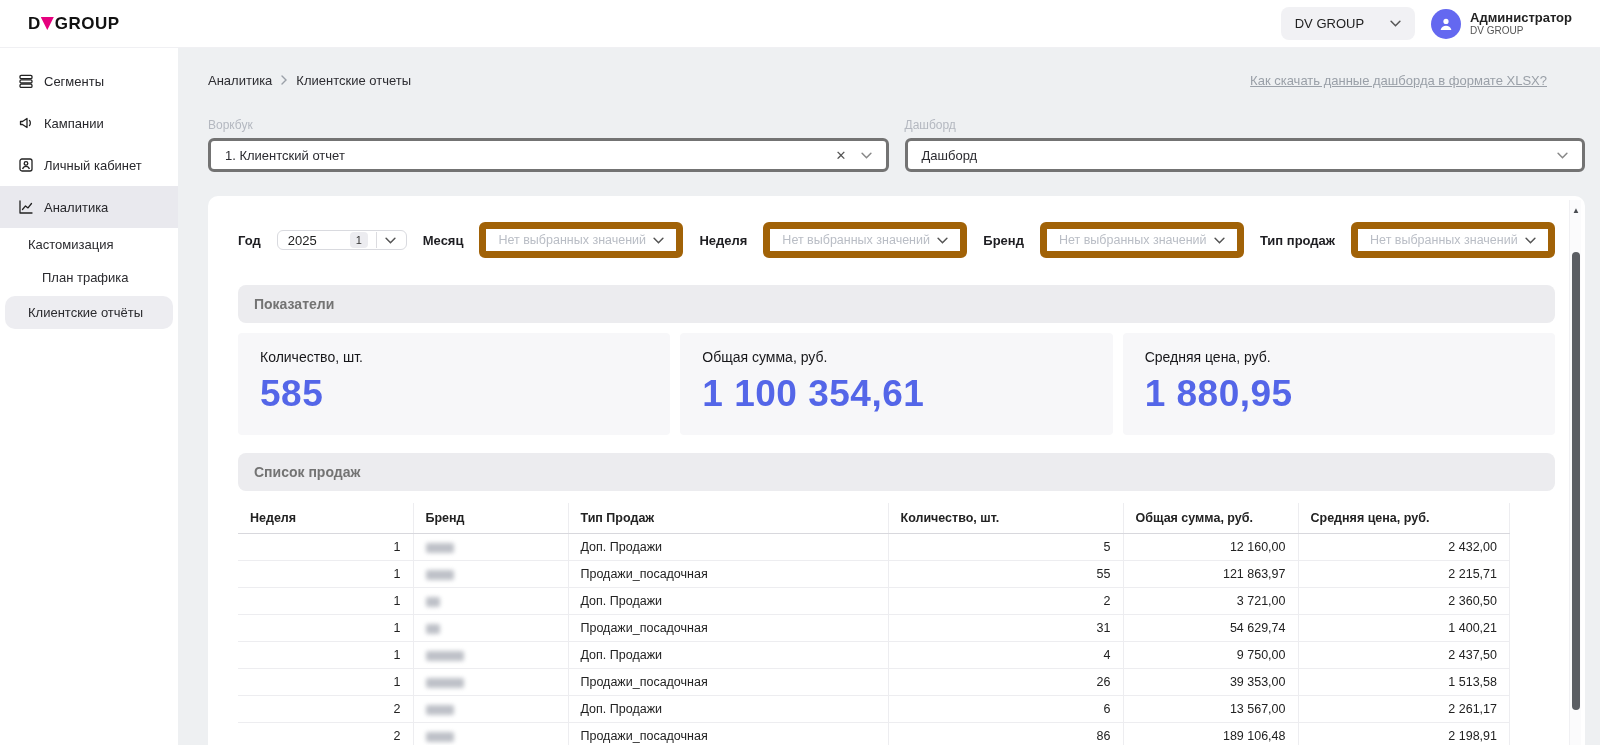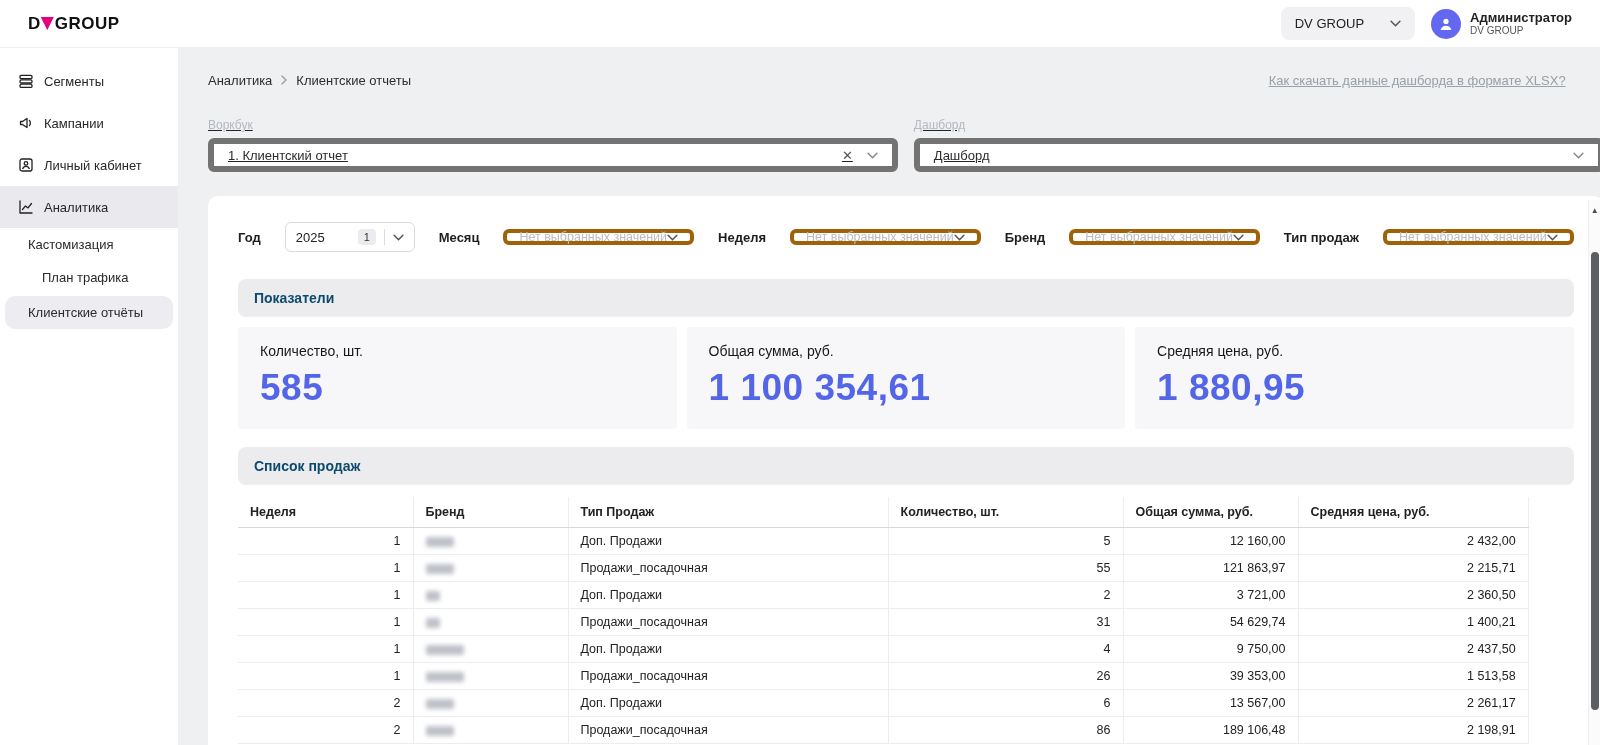--- a/index.html
+++ b/index.html
@@ -36,44 +36,44 @@
   .main { flex:1; padding:20px 15px 0 30px; display:flex; flex-direction:column; }
 
   
   .crumb-row { display:flex; justify-content:space-between; align-items:center; height:24px; padding-right:38px; }
   .breadcrumb { display:flex; align-items:center; gap:9px; font-size:13px; color:#2d2d32; }
   .crumb-sep { color:#9aa0a8; display:flex; align-items:center; }
   .help-link { color:#9aa0a8; text-decoration:underline; font-size:13px; cursor:pointer; }
 
   
   .selects-row { display:flex; gap:16px; margin-top:26px; }
-  .select-group { flex:1;text-decoration:underline; }
+  .select-group { flex:1; }
   .select-label { font-size:12px; color:#b4b8c0; margin-bottom:6px; }
-  .select-box { background:#fff; border:6px solid #737373; border-radius:6px; height:34px;
+  .select-box { background:#fff; border:3px solid #737373; border-radius:6px; height:34px;
     display:flex; align-items:center; padding:0 14px; font-size:13px; color:#2b2b30;
     justify-content:space-between; cursor:pointer; }
   .select-controls { display:flex; align-items:center; gap:14px; }
   .x-icon { color:#555; font-size:13px; cursor:pointer; }
 
   
   .dash-card { margin-top:24px; background:#fff; border-radius:10px 10px 0 0; flex:1;
     padding:26px 30px 0; position:relative; overflow:hidden; }
 
-  .filters-row { display:flex; align-items:center; gap:24px; }
+  .filters-row { display:flex; align-items:center; gap:16px; }
   .f-label { font-weight:700; font-size:13px; color:#1e1e22; white-space:nowrap; }
-  .year-box { width:130px; border:1px solid #d9dadf; background:#fff; border-radius:6px; height:30px;
+  .year-box { width:130px; border:1px solid #d9dadf; background:#fff; border-radius:6px; height:20px;
     display:flex; align-items:center; padding:0 10px; gap:8px; font-size:13px; cursor:pointer; }
   .year-badge { background:#ececf0; border-radius:4px; font-size:11px; padding:2px 6px; color:#333; margin-left:auto; }
   .year-div { width:1px; height:16px; background:#dcdce0; }
-  .filter-box { flex:1; border:4px solid #a16207; background:#fff; border-radius:6px; height:16px;
+  .filter-box { flex:1; border:7px solid #a16207; background:#fff; border-radius:6px; height:36px;
     display:flex; align-items:center; justify-content:space-between; padding:0 12px; cursor:pointer; }
   .placeholder { color:#b9bdc5; font-size:12.5px; white-space:nowrap; overflow:hidden; }
 
   .section-bar { background:#ececef; border-radius:8px; padding:11px 16px; font-weight:700;
-    font-size:14px; color:#0c4a6e; margin-top:27px; }
+    font-size:14px; color:#737373; margin-top:27px; }
 
   .metrics-row { margin-top:10px; display:grid; grid-template-columns:repeat(3,1fr); gap:10px; }
   .metric { background:#f7f7f9; border-radius:4px; padding:16px 22px 20px; }
   .metric-label { font-size:14px; color:#17171a; }
   .metric-value { margin-top:8px; font-size:37px; font-weight:700; color:var(--accent); letter-spacing:.5px; }
 
   .sales-bar { margin-top:18px; }
 
   table { margin-top:12px; width:calc(100% - 45px); border-collapse:collapse; font-size:12.5px; color:#222; }
   th { text-align:left; font-weight:700; padding:8px 12px; border-bottom:1px solid #d8d8dd; white-space:nowrap; }

